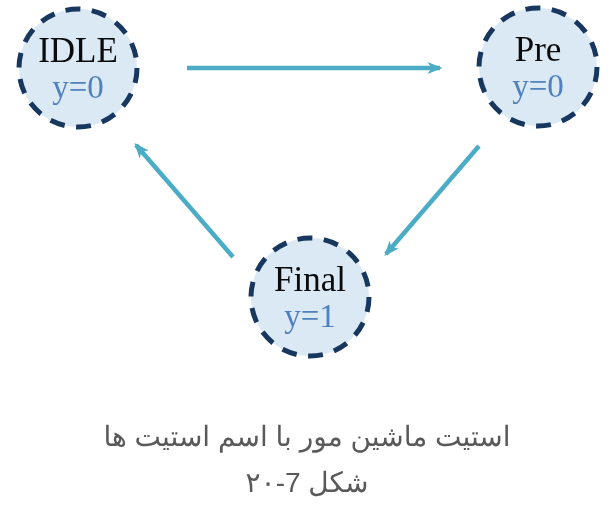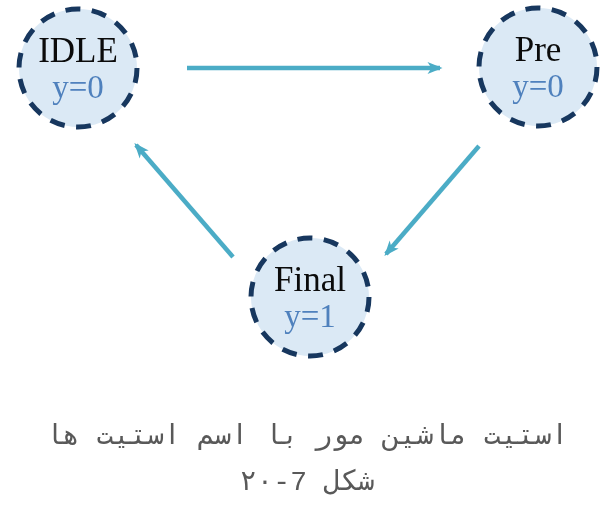--- a/index.html
+++ b/index.html
@@ -42,21 +42,21 @@
     stroke:var(--arrow-color);
     stroke-width:4.5;
   }
   .arrow-head{fill:var(--arrow-color);}
   .caption{
     position:absolute;
     left:0;top:414px;width:614px;
     text-align:center;
     direction:rtl;
     color:var(--caption-color);
-    font-family:Liberation Mono, monospace;
+    font-family:Liberation Sans, sans-serif;
     font-size:28px;
     line-height:1.65;
   }
 </style>
 </head>
 <body>
 
 <div class="stage">
 
   <svg class="diagram" width="614" height="412" viewBox="0 0 614 412" xmlns="http://www.w3.org/2000/svg">

